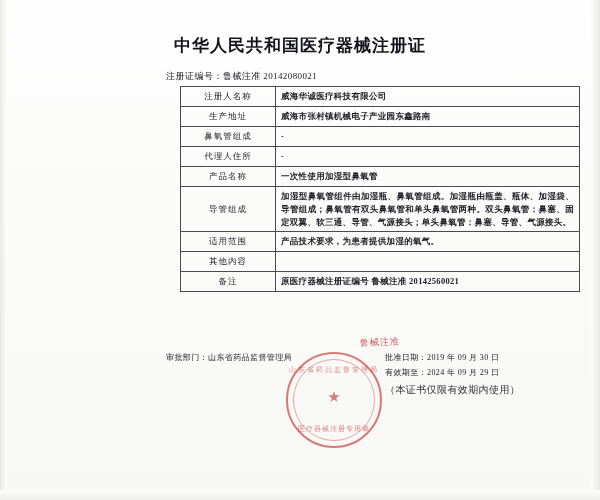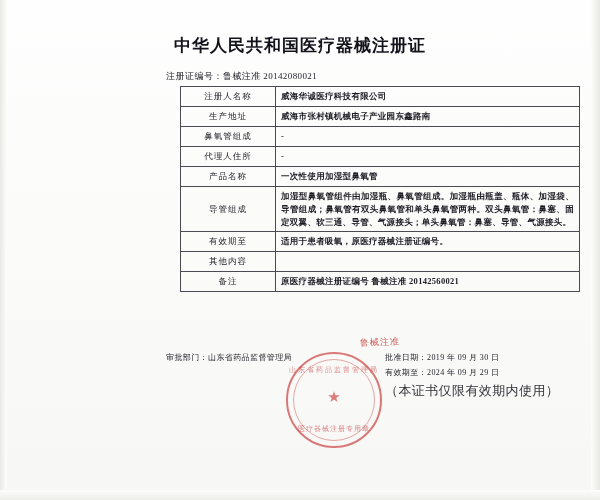--- a/index.html
+++ b/index.html
@@ -102,23 +102,22 @@
     top: -2px;
     left: 345px;
     font-size: 8px;
     color: #24242c;
     line-height: 1.9;
     letter-spacing: 0.4px;
     margin-left: 40px;
   }
   #dates div { white-space: nowrap; }
   #valid-note {
-    font-size: 13px;
+    font-size: 10px;
     color: #33333a;
-    font-family: Liberation Mono, monospace;
   }
   
   #seal {
     position: absolute;
     top: 352px;
     left: 286px;
     width: 96px;
     height: 96px;
     pointer-events: none;
   }
@@ -225,22 +224,22 @@
       </tr>
       <tr class="row-h20">
         <td class="label-cell">产品名称</td>
         <td class="value-cell">一次性使用加湿型鼻氧管</td>
       </tr>
       <tr class="row-structure">
         <td class="label-cell">导管组成</td>
         <td class="value-cell">加湿型鼻氧管组件由加湿瓶、鼻氧管组成。加湿瓶由瓶盖、瓶体、加湿袋、导管组成；鼻氧管有双头鼻氧管和单头鼻氧管两种。双头鼻氧管：鼻塞、固定双翼、软三通、导管、气源接头；单头鼻氧管：鼻塞、导管、气源接头。</td>
       </tr>
       <tr class="row-h20">
-        <td class="label-cell">有效期至</td>
-        <td class="value-cell">适用于患者吸氧，原医疗器械注册证编号。</td>
+        <td class="label-cell">适用范围</td>
+        <td class="value-cell">产品技术要求，为患者提供加湿的氧气。</td>
       </tr>
       <tr class="row-h20">
         <td class="label-cell">其他内容</td>
         <td class="value-cell"></td>
       </tr>
       <tr class="row-h20">
         <td class="label-cell">备注</td>
         <td class="value-cell">原医疗器械注册证编号 鲁械注准 20142560021</td>
       </tr>
     </tbody>

